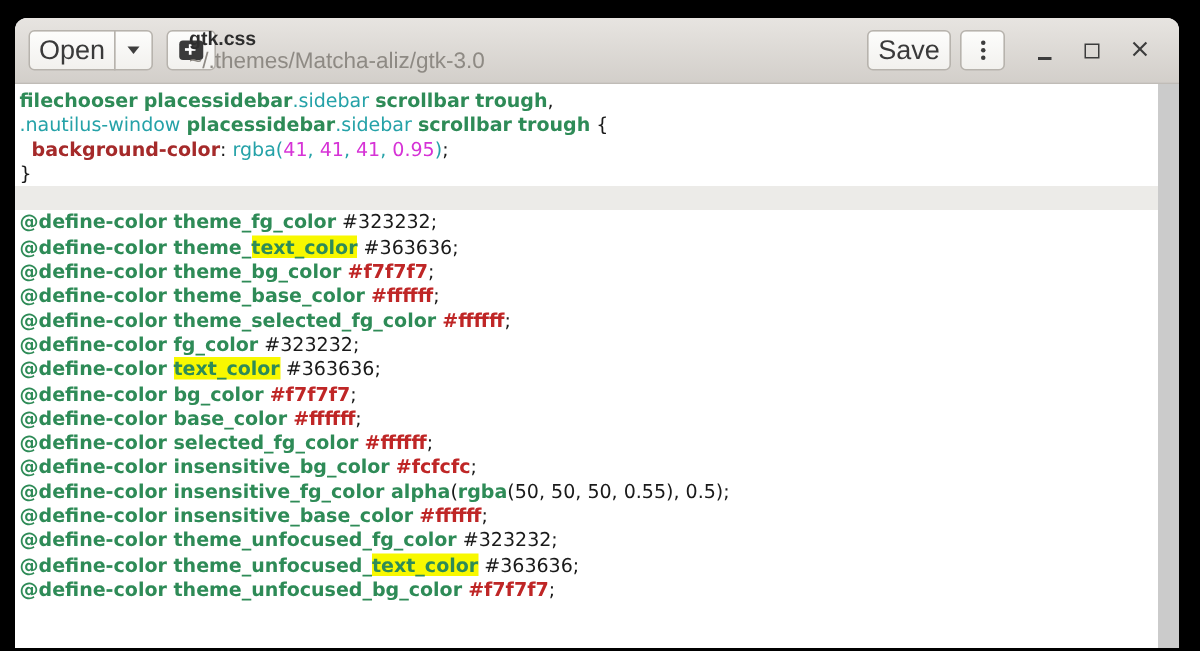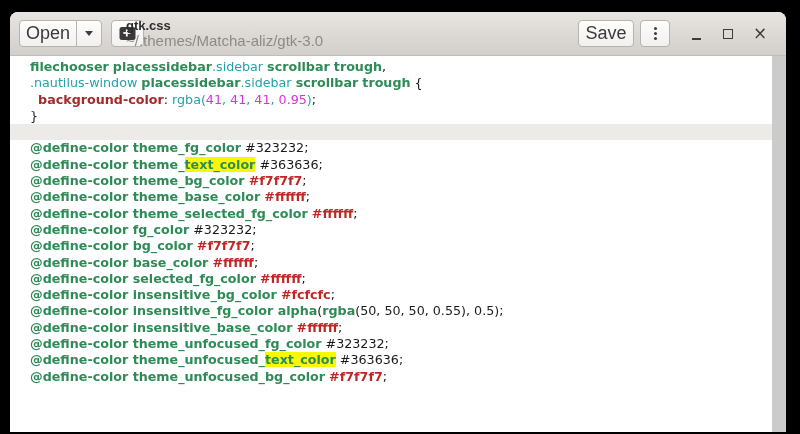--- a/index.html
+++ b/index.html
@@ -34,21 +34,21 @@
   .wbtn{width:32px;height:27px;background:none;border:none;display:flex;
         align-items:center;justify-content:center;padding:0;}
   .minbar{width:9px;height:2px;background:#3c3c3c;display:block;margin-top:10px;}
   .maxbox{width:8px;height:8px;border:1.5px solid #3c3c3c;display:block;box-sizing:content-box;}
   .xglyph{font-size:17px;color:#3c3c3c;line-height:1;font-family:"DejaVu Sans",sans-serif;}
   
   .content{flex:1;position:relative;background:var(--editor-bg,#fff);}
   .scrollbar{position:absolute;top:0;right:0;bottom:0;width:14px;background:var(--scrollbar-bg,#cbcbcb);}
   .code{position:absolute;top:3px;left:0;right:14px;bottom:0;overflow:hidden;
         font-family:"DejaVu Sans",sans-serif;font-size:12.7px;}
-  .code-line{height:16.3px;line-height:16.3px;white-space:pre;padding-left:20px;}
+  .code-line{height:16.3px;line-height:16.3px;white-space:pre;padding-left:3px;}
   .cursor-line{background:var(--cursor-line-bg,#ecebe8);}
   .tok{white-space:pre;}
   .tok-sel{color:var(--syn-sel,#2e8b57);font-weight:bold;}
   .tok-cls{color:var(--syn-cls,#25a2a8);}
   .tok-prop{color:var(--syn-prop,#a52a2a);font-weight:bold;}
   .tok-fn{color:var(--syn-fn,#25a2a8);text-align:center;}
   .tok-num{color:var(--syn-num,#d633d6);}
   .tok-val{color:var(--syn-val,#bf2626);font-weight:bold;}
   .tok-plain{color:var(--syn-plain,#1a1a1a);}
   .hl{background:var(--search-highlight-bg,#f8f800);}
@@ -103,20 +103,21 @@
         <div class="code-line"><span class="tok tok-cls">.nautilus-window</span><span class="tok tok-plain"> </span><span class="tok tok-sel">placessidebar</span><span class="tok tok-cls">.sidebar</span><span class="tok tok-plain"> </span><span class="tok tok-sel">scrollbar</span><span class="tok tok-plain"> </span><span class="tok tok-sel">trough</span><span class="tok tok-plain"> {</span></div>
         <div class="code-line"><span class="tok tok-plain">  </span><span class="tok tok-prop">background-color</span><span class="tok tok-plain">: </span><span class="tok tok-fn">rgba(</span><span class="tok tok-num">41</span><span class="tok tok-fn">, </span><span class="tok tok-num">41</span><span class="tok tok-fn">, </span><span class="tok tok-num">41</span><span class="tok tok-fn">, </span><span class="tok tok-num">0.95</span><span class="tok tok-fn">)</span><span class="tok tok-plain">;</span></div>
         <div class="code-line"><span class="tok tok-plain">}</span></div>
         <div class="code-line cursor-line"></div>
         <div class="code-line"><span class="tok tok-sel">@define-color theme_fg_color</span><span class="tok tok-plain"> #323232;</span></div>
         <div class="code-line"><span class="tok tok-sel">@define-color theme_</span><span class="tok tok-sel hl">text_color</span><span class="tok tok-plain"> #363636;</span></div>
         <div class="code-line"><span class="tok tok-sel">@define-color theme_bg_color</span><span class="tok tok-plain"> </span><span class="tok tok-val">#f7f7f7</span><span class="tok tok-plain">;</span></div>
         <div class="code-line"><span class="tok tok-sel">@define-color theme_base_color</span><span class="tok tok-plain"> </span><span class="tok tok-val">#ffffff</span><span class="tok tok-plain">;</span></div>
         <div class="code-line"><span class="tok tok-sel">@define-color theme_selected_fg_color</span><span class="tok tok-plain"> </span><span class="tok tok-val">#ffffff</span><span class="tok tok-plain">;</span></div>
         <div class="code-line"><span class="tok tok-sel">@define-color fg_color</span><span class="tok tok-plain"> #323232;</span></div>
+        <div class="code-line"><span class="tok tok-sel">@define-color </span><span class="tok tok-sel hl">text_color</span><span class="tok tok-plain"> #363636;</span></div>
         <div class="code-line"><span class="tok tok-sel">@define-color bg_color</span><span class="tok tok-plain"> </span><span class="tok tok-val">#f7f7f7</span><span class="tok tok-plain">;</span></div>
         <div class="code-line"><span class="tok tok-sel">@define-color base_color</span><span class="tok tok-plain"> </span><span class="tok tok-val">#ffffff</span><span class="tok tok-plain">;</span></div>
         <div class="code-line"><span class="tok tok-sel">@define-color selected_fg_color</span><span class="tok tok-plain"> </span><span class="tok tok-val">#ffffff</span><span class="tok tok-plain">;</span></div>
         <div class="code-line"><span class="tok tok-sel">@define-color insensitive_bg_color</span><span class="tok tok-plain"> </span><span class="tok tok-val">#fcfcfc</span><span class="tok tok-plain">;</span></div>
         <div class="code-line"><span class="tok tok-sel">@define-color insensitive_fg_color alpha</span><span class="tok tok-plain">(</span><span class="tok tok-sel">rgba</span><span class="tok tok-plain">(50, 50, 50, 0.55), 0.5);</span></div>
         <div class="code-line"><span class="tok tok-sel">@define-color insensitive_base_color</span><span class="tok tok-plain"> </span><span class="tok tok-val">#ffffff</span><span class="tok tok-plain">;</span></div>
         <div class="code-line"><span class="tok tok-sel">@define-color theme_unfocused_fg_color</span><span class="tok tok-plain"> #323232;</span></div>
         <div class="code-line"><span class="tok tok-sel">@define-color theme_unfocused_</span><span class="tok tok-sel hl">text_color</span><span class="tok tok-plain"> #363636;</span></div>
         <div class="code-line"><span class="tok tok-sel">@define-color theme_unfocused_bg_color</span><span class="tok tok-plain"> </span><span class="tok tok-val">#f7f7f7</span><span class="tok tok-plain">;</span></div>
       </div>

